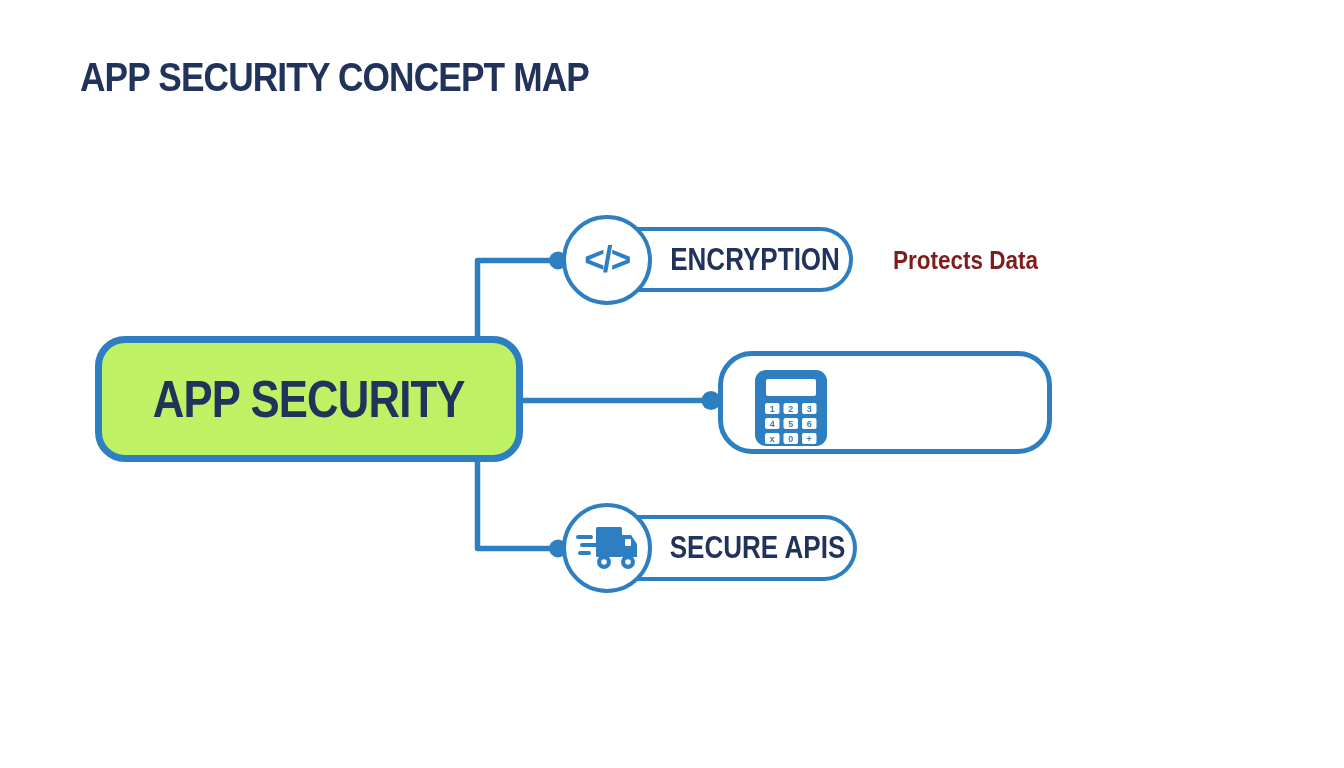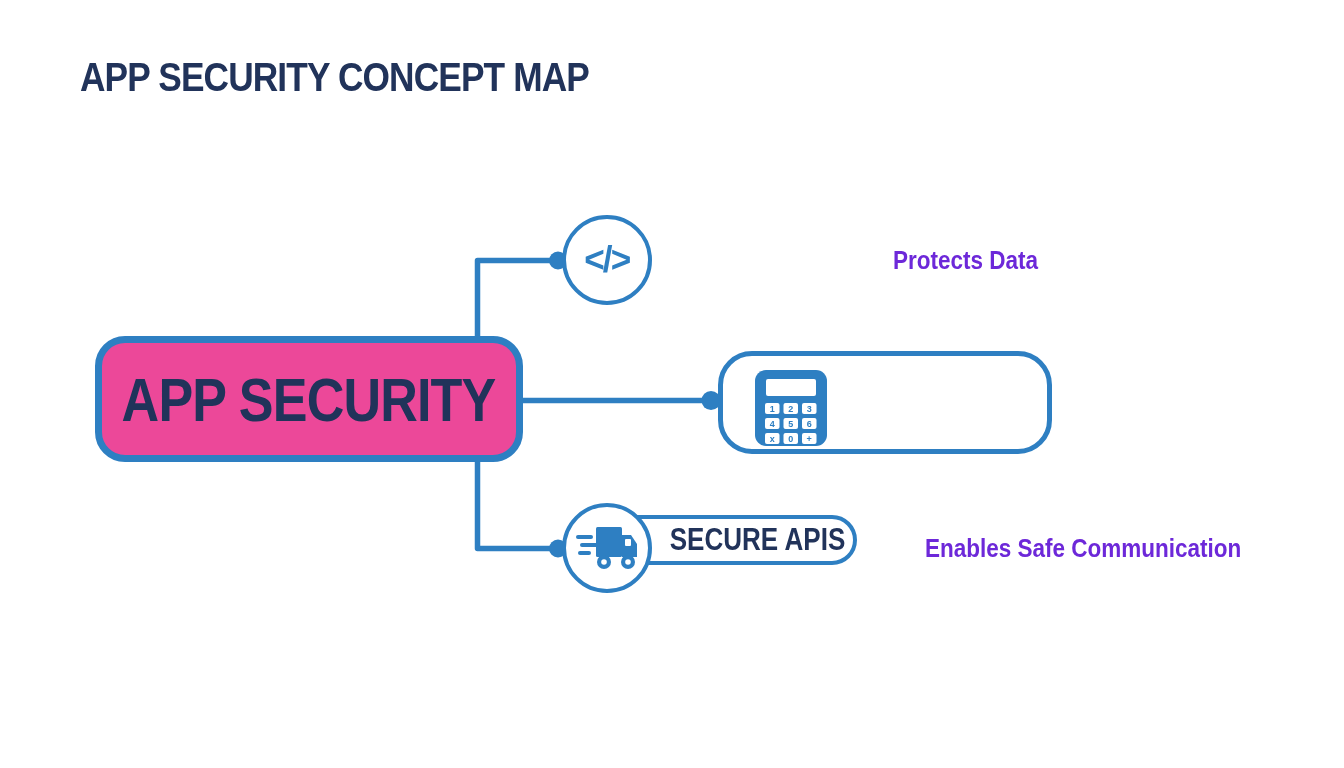--- a/index.html
+++ b/index.html
@@ -14,33 +14,33 @@
     position:absolute; left:75px; top:39px; margin:5px;
     font-size:41px; line-height:66px; font-weight:700; letter-spacing:-1px;
     color:#21335a;
   }
 
   .connector-svg { position:absolute; left:0; top:0; z-index:1; }
 
   .center-node {
     position:absolute; left:95px; top:336px; width:428px; height:126px;
     box-sizing:border-box; border:7px solid #2e7fc2; border-radius:30px;
-    background:#ec4899; z-index:2;
+    background:#bef264; z-index:2;
     display:flex; align-items:center; justify-content:center;
-    font-size:62px; font-weight:700; color:#21335a; letter-spacing:-1px;
+    font-size:52px; font-weight:700; color:#21335a; letter-spacing:-1px;
   }
 
   .branch-pill {
     position:absolute; box-sizing:border-box; background:#ffffff;
     border:4px solid #2e7fc2; border-radius:36px; z-index:2;
     display:flex; align-items:center; justify-content:center;
     font-weight:700; color:#21335a;
   }
   .pill-encryption { left:600px; top:227px; width:253px; height:65px; font-size:31px; padding-left:58px; }
-  .pill-secure    { left:600px; top:515px; width:257px; height:50px; font-size:31px; padding-left:58px; }
+  .pill-secure    { left:600px; top:515px; width:257px; height:66px; font-size:31px; padding-left:58px; }
 
   .icon-circle {
     position:absolute; box-sizing:border-box; width:90px; height:90px;
     border:4px solid #2e7fc2; border-radius:50%; background:#ffffff; z-index:3;
     display:flex; align-items:center; justify-content:center;
   }
   .circle-encryption { left:562px; top:215px; }
   .circle-secure     { left:562px; top:503px; }
   .code-glyph {
     font-size:37px; font-weight:700; color:#2e7fc2; letter-spacing:-2px;
@@ -54,21 +54,21 @@
   }
   .mfa-icon { position:absolute; left:31px; top:13px; }
   .mfa-text {
     position:absolute; left:100px; top:0; width:224px; height:100%;
     display:flex; flex-direction:column; align-items:center; justify-content:center;
     font-size:26px; line-height:29px; font-weight:700; color:#21335a; text-align:center;
   }
 
   .side-label {
     position:absolute; z-index:2; font-size:25px; line-height:30px;
-    font-weight:700; color:#6d28d9;
+    font-weight:700; color:#7f1d1d;
   }
   .label-encryption { left:893px; top:245px; }
   .label-mfa        { left:1077px; top:382px; }
   .label-secure     { left:925px; top:533px; }
 </style>
 </head>
 <body>
 
 <div class="canvas">
 
@@ -84,20 +84,23 @@
       <circle cx="558" cy="260.5" r="9"></circle>
       <circle cx="711" cy="400.5" r="9.5"></circle>
       <circle cx="558" cy="548.5" r="9"></circle>
     </g>
   </svg>
 
   <div class="center-node">
     <span class="cond-c">APP SECURITY</span>
   </div>
 
+  <div class="branch-pill pill-encryption">
+    <span class="cond-c">ENCRYPTION</span>
+  </div>
   <div class="icon-circle circle-encryption">
     <span class="code-glyph">&lt;/&gt;</span>
   </div>
   <div class="side-label label-encryption">
     <span class="cond" style="transform:scaleX(0.9)">Protects Data</span>
   </div>
 
   <div class="mfa-node">
     <svg class="mfa-icon" width="74" height="78" viewBox="0 0 74 78">
       <rect x="1" y="1" width="72" height="76" rx="11" fill="#2e7fc2"></rect>
@@ -139,17 +142,14 @@
         <rect x="20" y="2" width="26" height="30" rx="1.5"></rect>
         <path d="M 46 10 L 55 10 L 61 19 L 61 32 L 46 32 Z"></path>
         <circle cx="28" cy="37" r="7"></circle>
         <circle cx="52" cy="37" r="7"></circle>
       </g>
       <rect x="49" y="14" width="6" height="7" fill="#ffffff" rx="1"></rect>
       <circle cx="28" cy="37" r="2.8" fill="#ffffff"></circle>
       <circle cx="52" cy="37" r="2.8" fill="#ffffff"></circle>
     </svg>
   </div>
-  <div class="side-label label-secure">
-    <span class="cond" style="transform:scaleX(0.9)">Enables Safe Communication</span>
-  </div>
 
 </div>
 
 </body></html>

